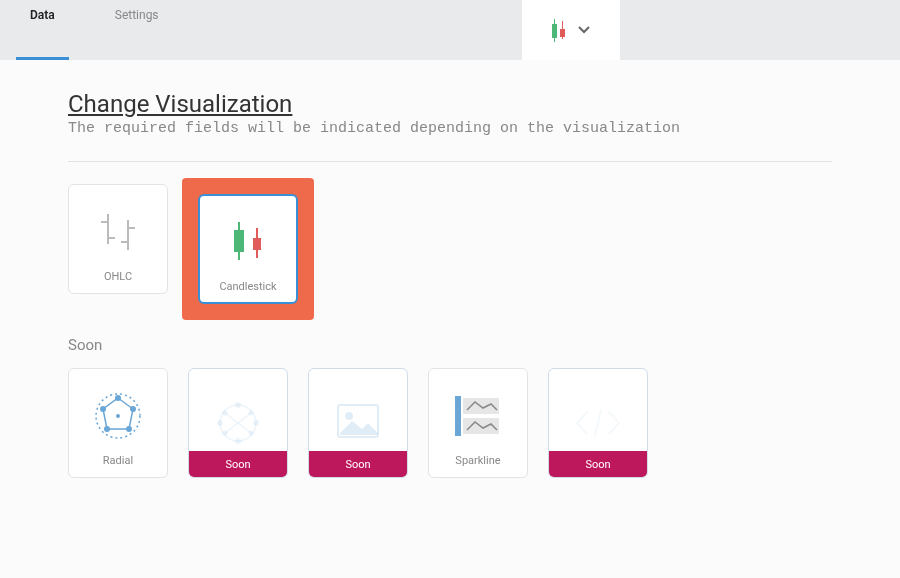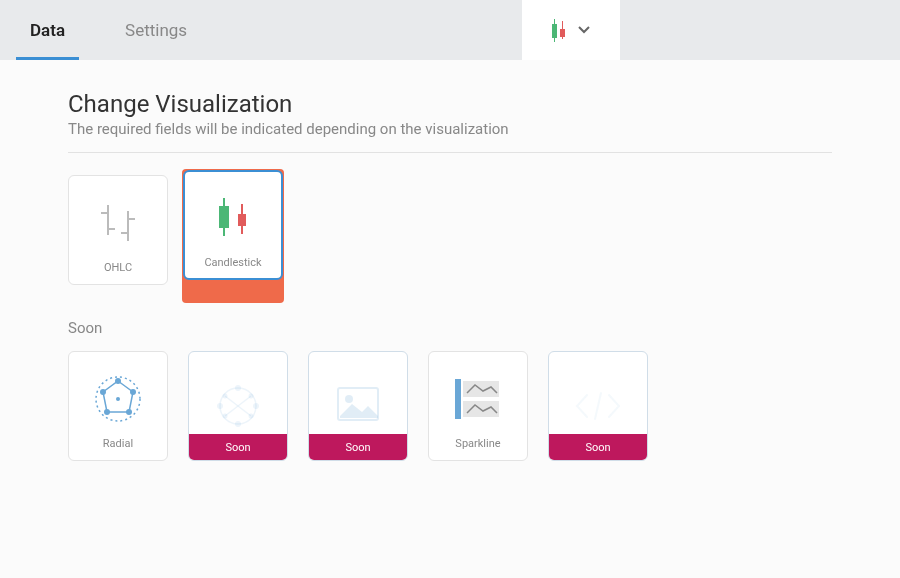--- a/index.html
+++ b/index.html
@@ -10,24 +10,23 @@
       background: #e8eaec;
       overflow: hidden;
     }
     .tabs-bar {
       display: flex;
       align-items: stretch;
       height: 60px;
       background: #e8eaec;
     }
     .tab {
-      padding: 0 30px;
-      display: flex;
-      align-items: center;
-      font-size: 17px;
+      padding: 8px 30px;
+      display: flex;
+      font-size: 12px;
       color: #888;
       cursor: pointer;
       position: relative;
     }
     .tab.active {
       color: #222;
       font-weight: 600;
     }
     .tab.active::after {
       content: "";
@@ -85,25 +84,27 @@
       background: #fbfbfb;
       margin: 0 0 0 0;
       height: 518px;
       padding: 30px 68px 0 68px;
     }
     .page-title {
       font-size: 24px;
       color: #333;
       font-weight: 400;
       margin-bottom: 2px;
+      text-decoration: underline;
     }
     .page-subtitle {
       font-size: 15px;
       color: #888;
-      margin-bottom: 14px;
+      margin-bottom: 24px;
+      font-family: Liberation Mono, monospace;
     }
     .divider {
       border: none;
       border-top: 1px solid #e2e2e2;
       margin-bottom: 22px;
     }
     .section-label {
       font-size: 15px;
       color: #888;
       margin-bottom: 14px;
@@ -139,21 +140,21 @@
     .viz-card .card-label {
       font-size: 11px;
       color: #888;
       margin-top: 2px;
     }
     .viz-card.selected {
       border: 2px solid #3b8fd4;
     }
     .highlight-box {
       position: relative;
-      padding: 1px;
+      padding: 16px;
       margin: -6px -6px -18px -6px;
       background: #ef6a4a;
       border-radius: 4px;
     }
     .highlight-box .viz-card{
       margin: 0;
     }
     .viz-card.soon .card-label-band {
       position: absolute;
       left: 0; right: 0; bottom: 0;

